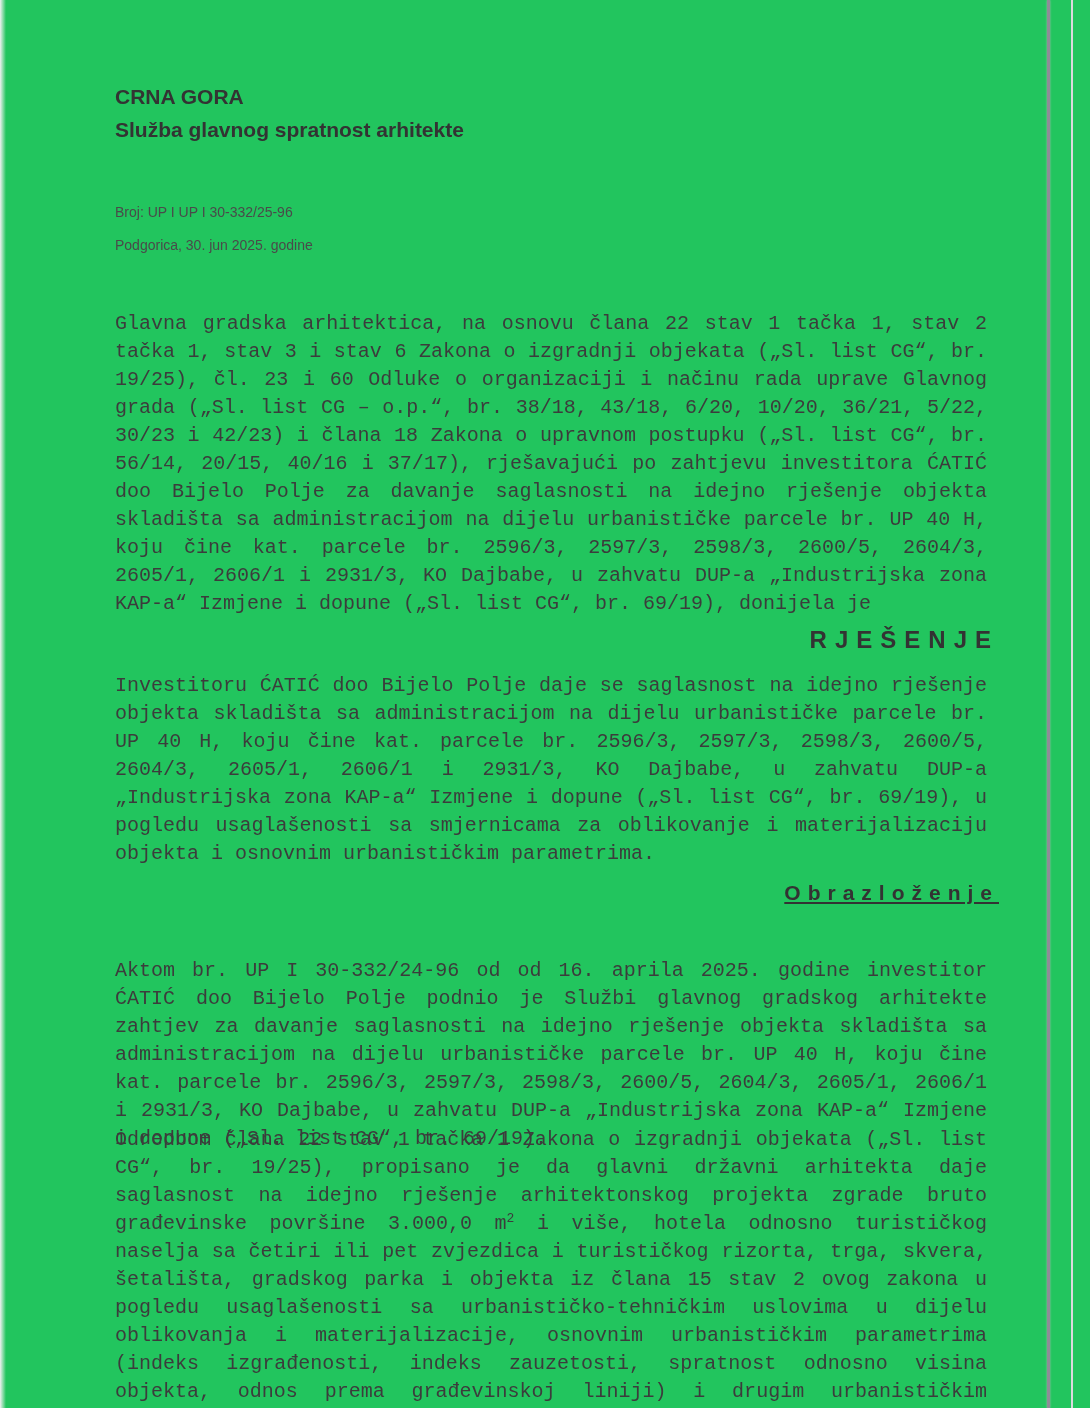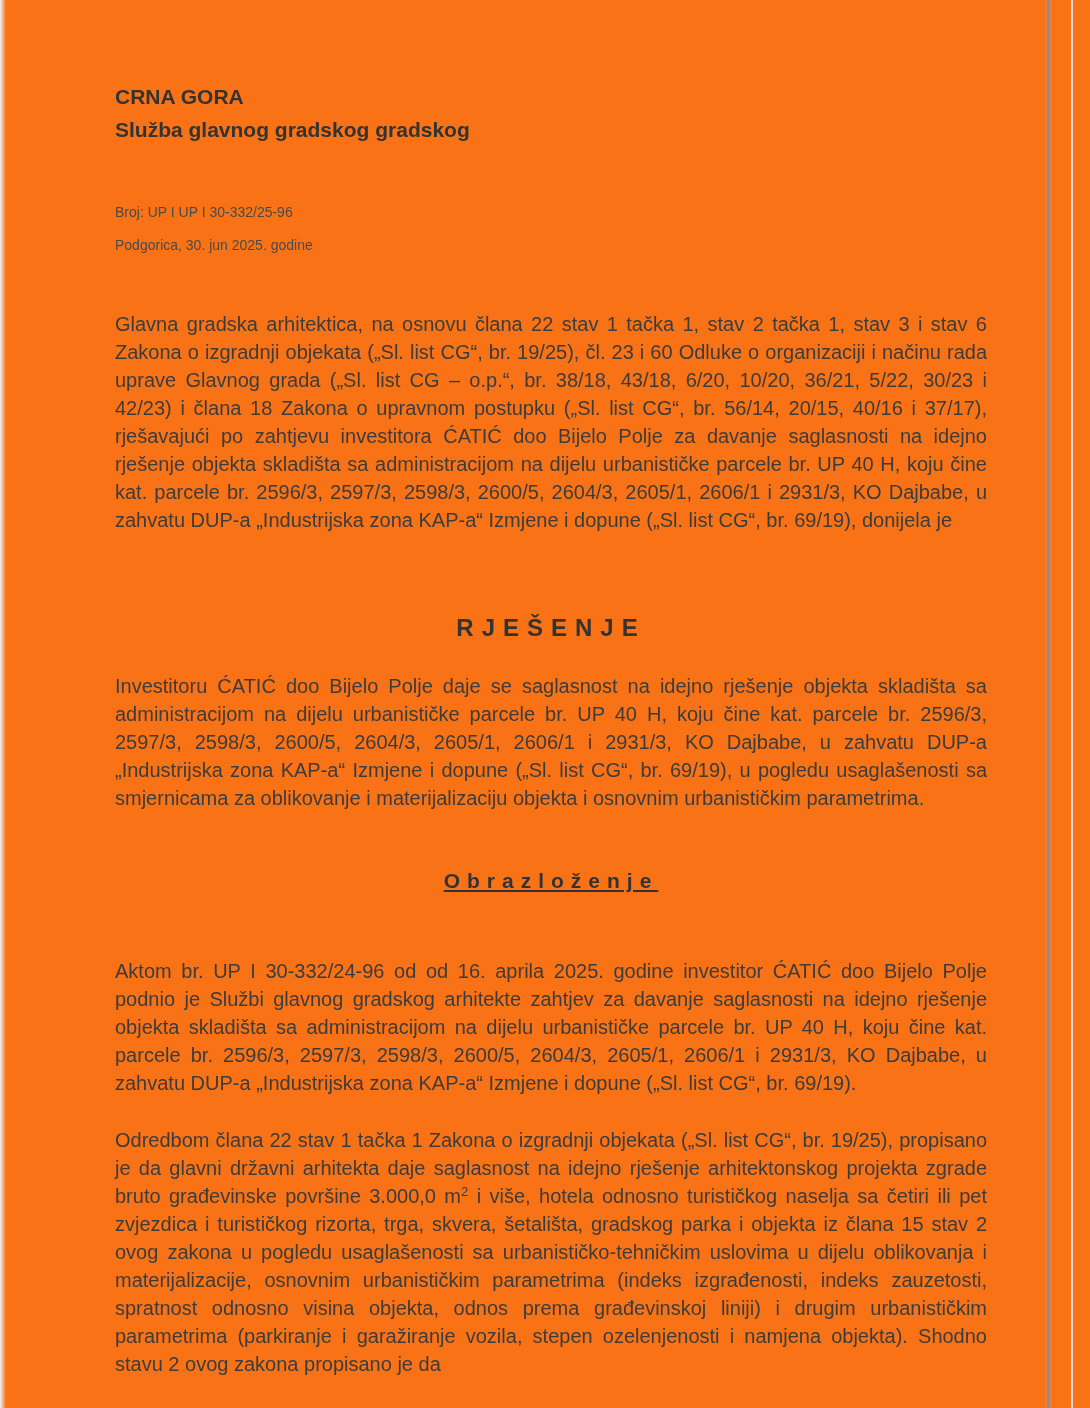--- a/index.html
+++ b/index.html
@@ -12,21 +12,21 @@
     height: 1408px;
     position: relative;
     font-family: "Liberation Sans", sans-serif;
     color: #3c3c3c;
   }
   .page {
     position: absolute;
     left: 0; top: 0;
     width: 1090px;
     height: 1408px;
-    background: #f97316;
+    background: #22c55e;
     overflow: hidden;
   }
   .scan-edge-left {
     position: absolute;
     left: 0; top: 0;
     width: 6px; height: 1408px;
     background: linear-gradient(to right, #f0f0f1, rgba(255,255,255,0));
   }
   .scan-line-dark {
     position: absolute;
@@ -58,27 +58,28 @@
   }
   .para {
     position: absolute;
     left: 115px;
     width: 872px;
     margin: 0;
     font-size: 20px;
     line-height: 28px;
     text-align: justify;
     color: #3c3c3c;
+    font-family: Liberation Mono, monospace;
   }
   .heading {
     position: absolute;
     left: 115px;
     width: 872px;
-    margin: 0;
-    text-align: center;
+    margin: 12px;
+    text-align: right;
     font-weight: bold;
     color: #333333;
   }
   .h-decision {
     top: 614px;
     font-size: 24px;
     letter-spacing: 8px;
   }
   .h-explain {
     top: 869px;
@@ -100,21 +101,21 @@
 <body>
 
 <div class="page">
 
   <div class="scan-edge-left"></div>
   <div class="scan-line-dark"></div>
   <div class="scan-line-light"></div>
 
   <div class="letterhead">
     <div>CRNA GORA</div>
-    <div>Služba glavnog gradskog gradskog</div>
+    <div>Služba glavnog spratnost arhitekte</div>
   </div>
 
   <div class="refblock">
     <div>Broj: UP I UP I 30-332/25-96</div>
     <div>Podgorica, 30. jun 2025. godine</div>
   </div>
 
   <p class="para p-intro">Glavna gradska arhitektica, na osnovu člana 22 stav 1 tačka 1, stav 2 tačka 1, stav 3 i stav 6 Zakona o izgradnji objekata („Sl. list CG“, br. 19/25), čl. 23 i 60 Odluke o organizaciji i načinu rada uprave Glavnog grada („Sl. list CG – o.p.“, br. 38/18, 43/18, 6/20, 10/20, 36/21, 5/22, 30/23 i 42/23) i člana 18 Zakona o upravnom postupku („Sl. list CG“, br. 56/14, 20/15, 40/16 i 37/17), rješavajući po zahtjevu investitora ĆATIĆ doo Bijelo Polje za davanje saglasnosti na idejno rješenje objekta skladišta sa administracijom na dijelu urbanističke parcele br. UP 40 H, koju čine kat. parcele br. 2596/3, 2597/3, 2598/3, 2600/5, 2604/3, 2605/1, 2606/1 i 2931/3, KO Dajbabe, u zahvatu DUP-a „Industrijska zona KAP-a“ Izmjene i dopune („Sl. list CG“, br. 69/19), donijela je</p>
 
   <h1 class="heading h-decision">RJEŠENJE</h1>

